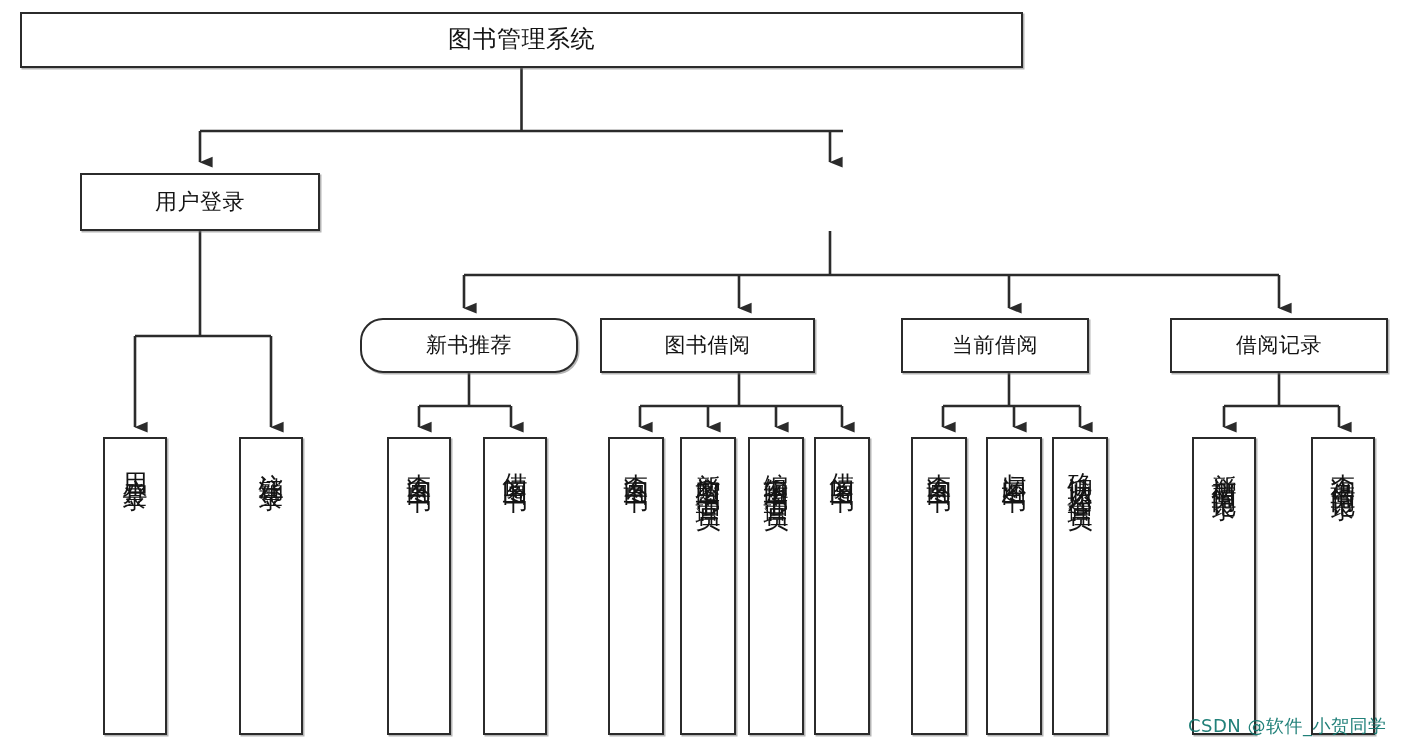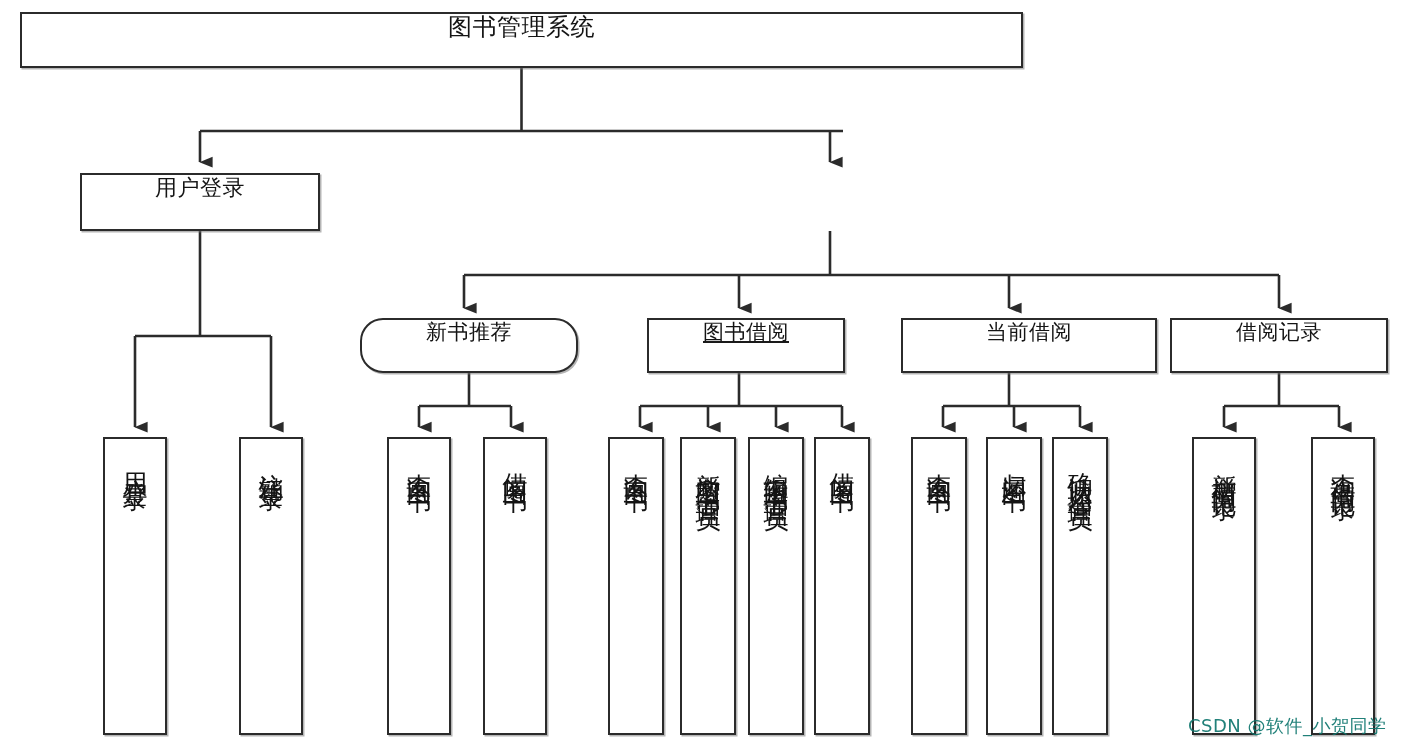--- a/index.html
+++ b/index.html
@@ -27,21 +27,21 @@
     height: 747px;
     pointer-events: none;
   }
   .node {
     position: absolute;
     box-sizing: border-box;
     background: #ffffff;
     border: 2.4px solid #2b2b2b;
     box-shadow: 1.5px 1.5px 0 0 rgba(120,120,120,0.55);
     display: flex;
-    align-items: flex-start;
+    align-items: center;
     justify-content: center;
     z-index: 3;
   }
   .node .node-label {
     display: block;
     text-align: center;
     line-height: 1.16;
     color: #141414;
     letter-spacing: 0.5px;
     white-space: pre-line;
@@ -58,22 +58,22 @@
   
   .node-l1 { height: 58px; }
   .node-l1 .node-label { font-size: 22px; }
   .pos-login     { left: 80px;  top: 173px; width: 240px; }
   .pos-bookmgmt  { left: 712px; top: 173px; width: 236px; }
 
   
   .node-l2 { height: 55px; }
   .node-l2 .node-label { font-size: 21px; }
   .pos-newbook   { left: 360px;  top: 318px; width: 218px; border-radius: 23px; }
-  .pos-borrow    { left: 647px;  top: 318px; width: 198px; text-decoration: underline; }
-  .pos-current   { left: 901px;  top: 318px; width: 256px; }
+  .pos-borrow    { left: 600px;  top: 318px; width: 215px; }
+  .pos-current   { left: 901px;  top: 318px; width: 188px; }
   .pos-record    { left: 1170px; top: 318px; width: 218px; }
 
   
   .node-leaf {
     top: 437px;
     height: 298px;
     align-items: flex-start;
     justify-content: center;
     padding-top: 14px;
   }

